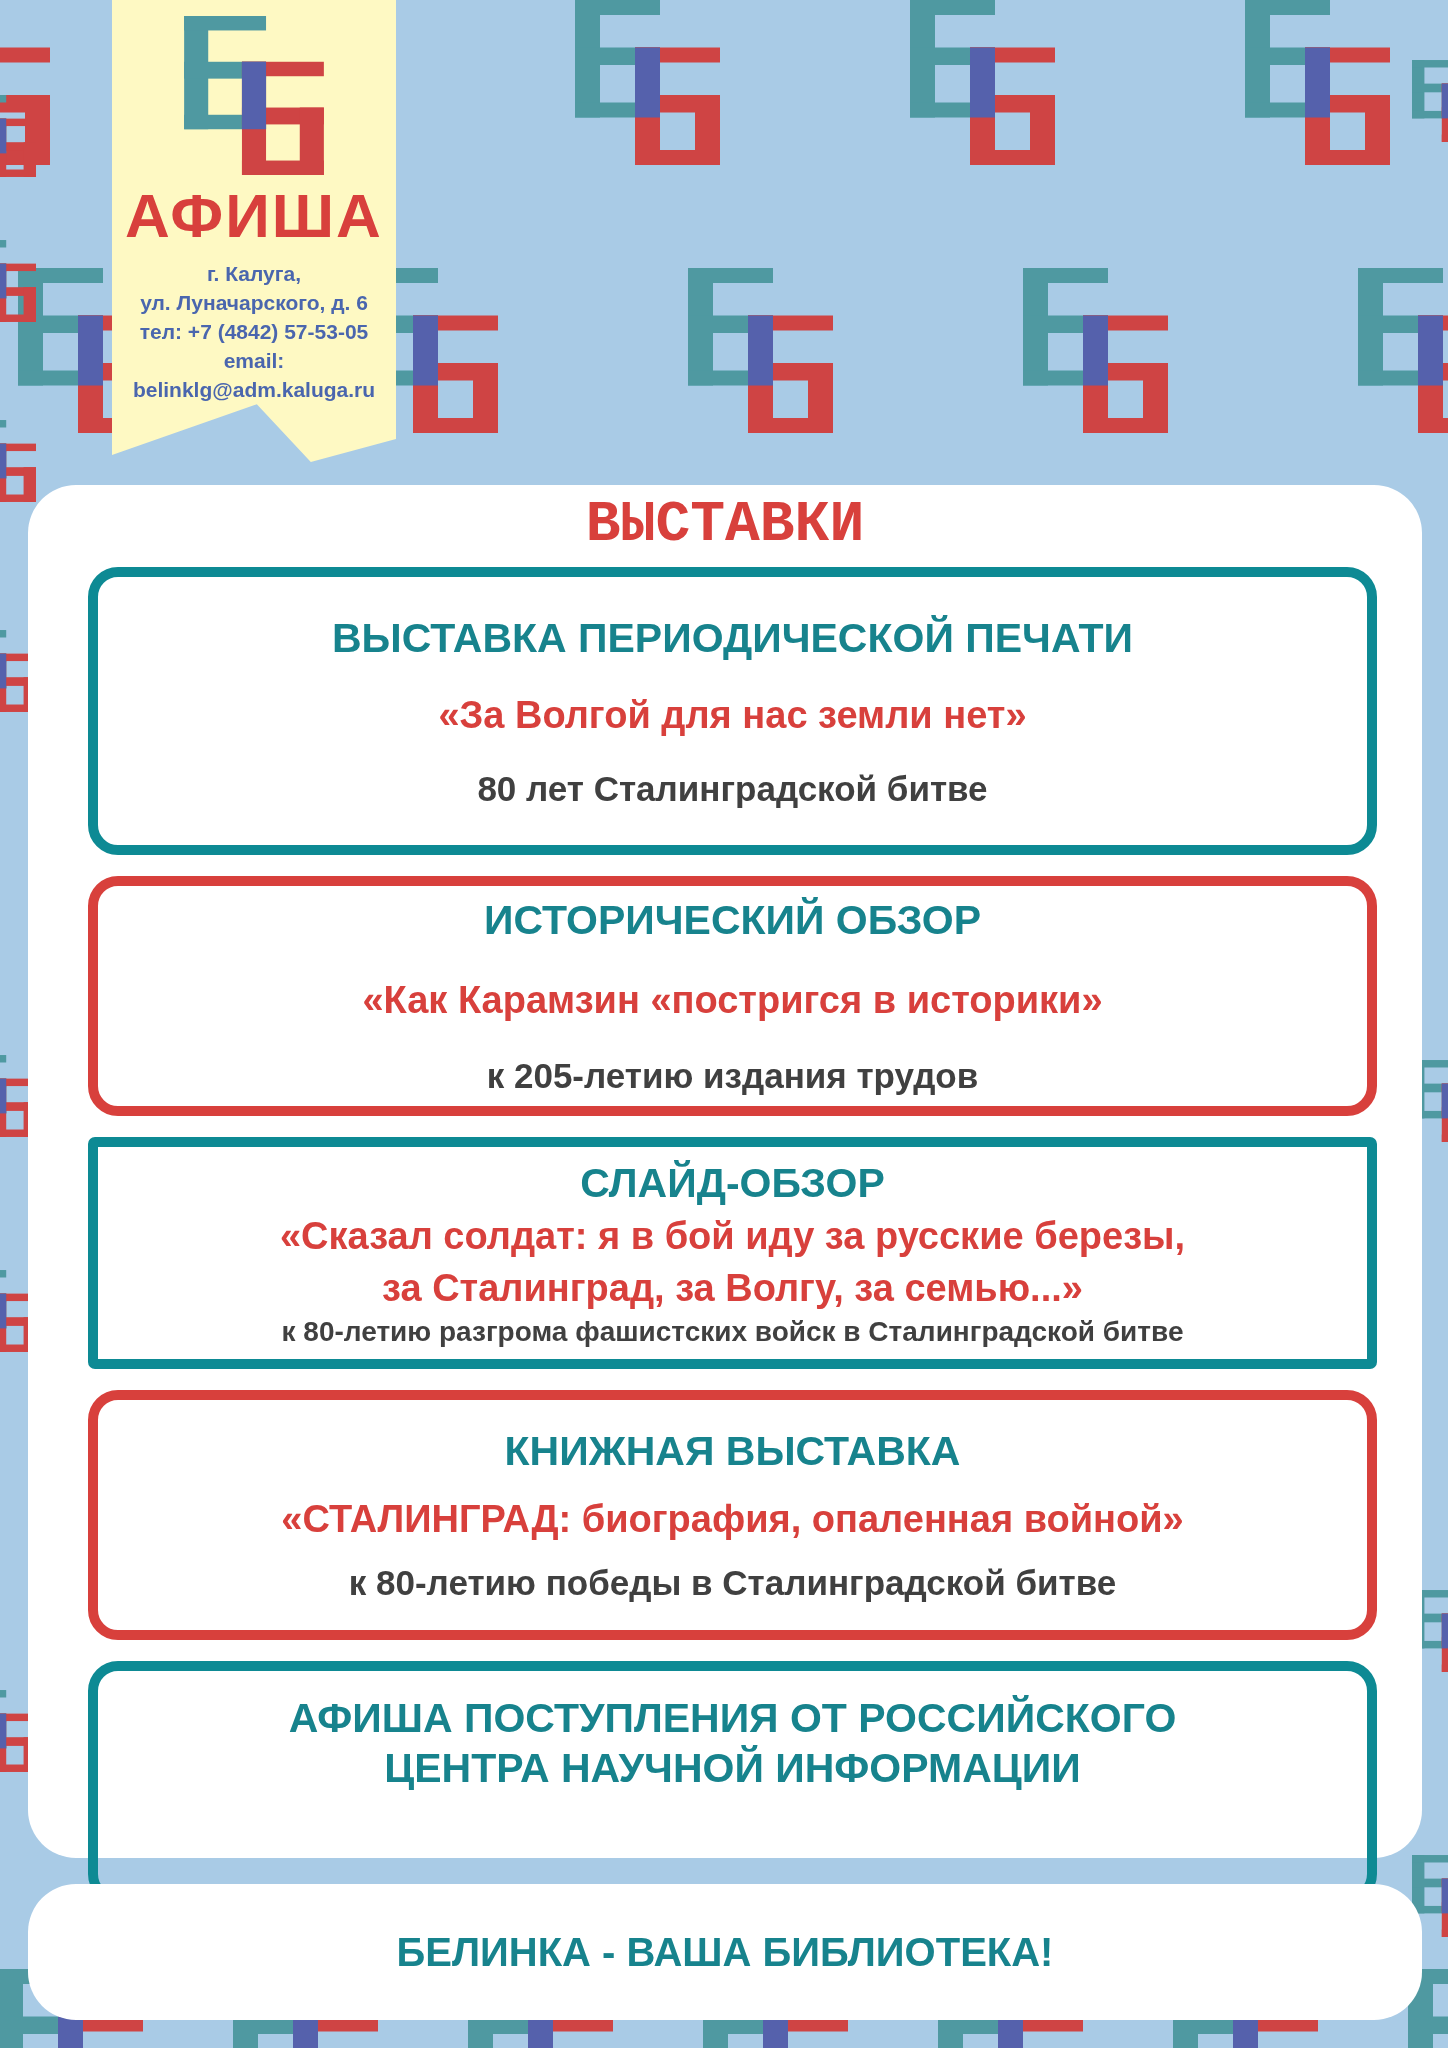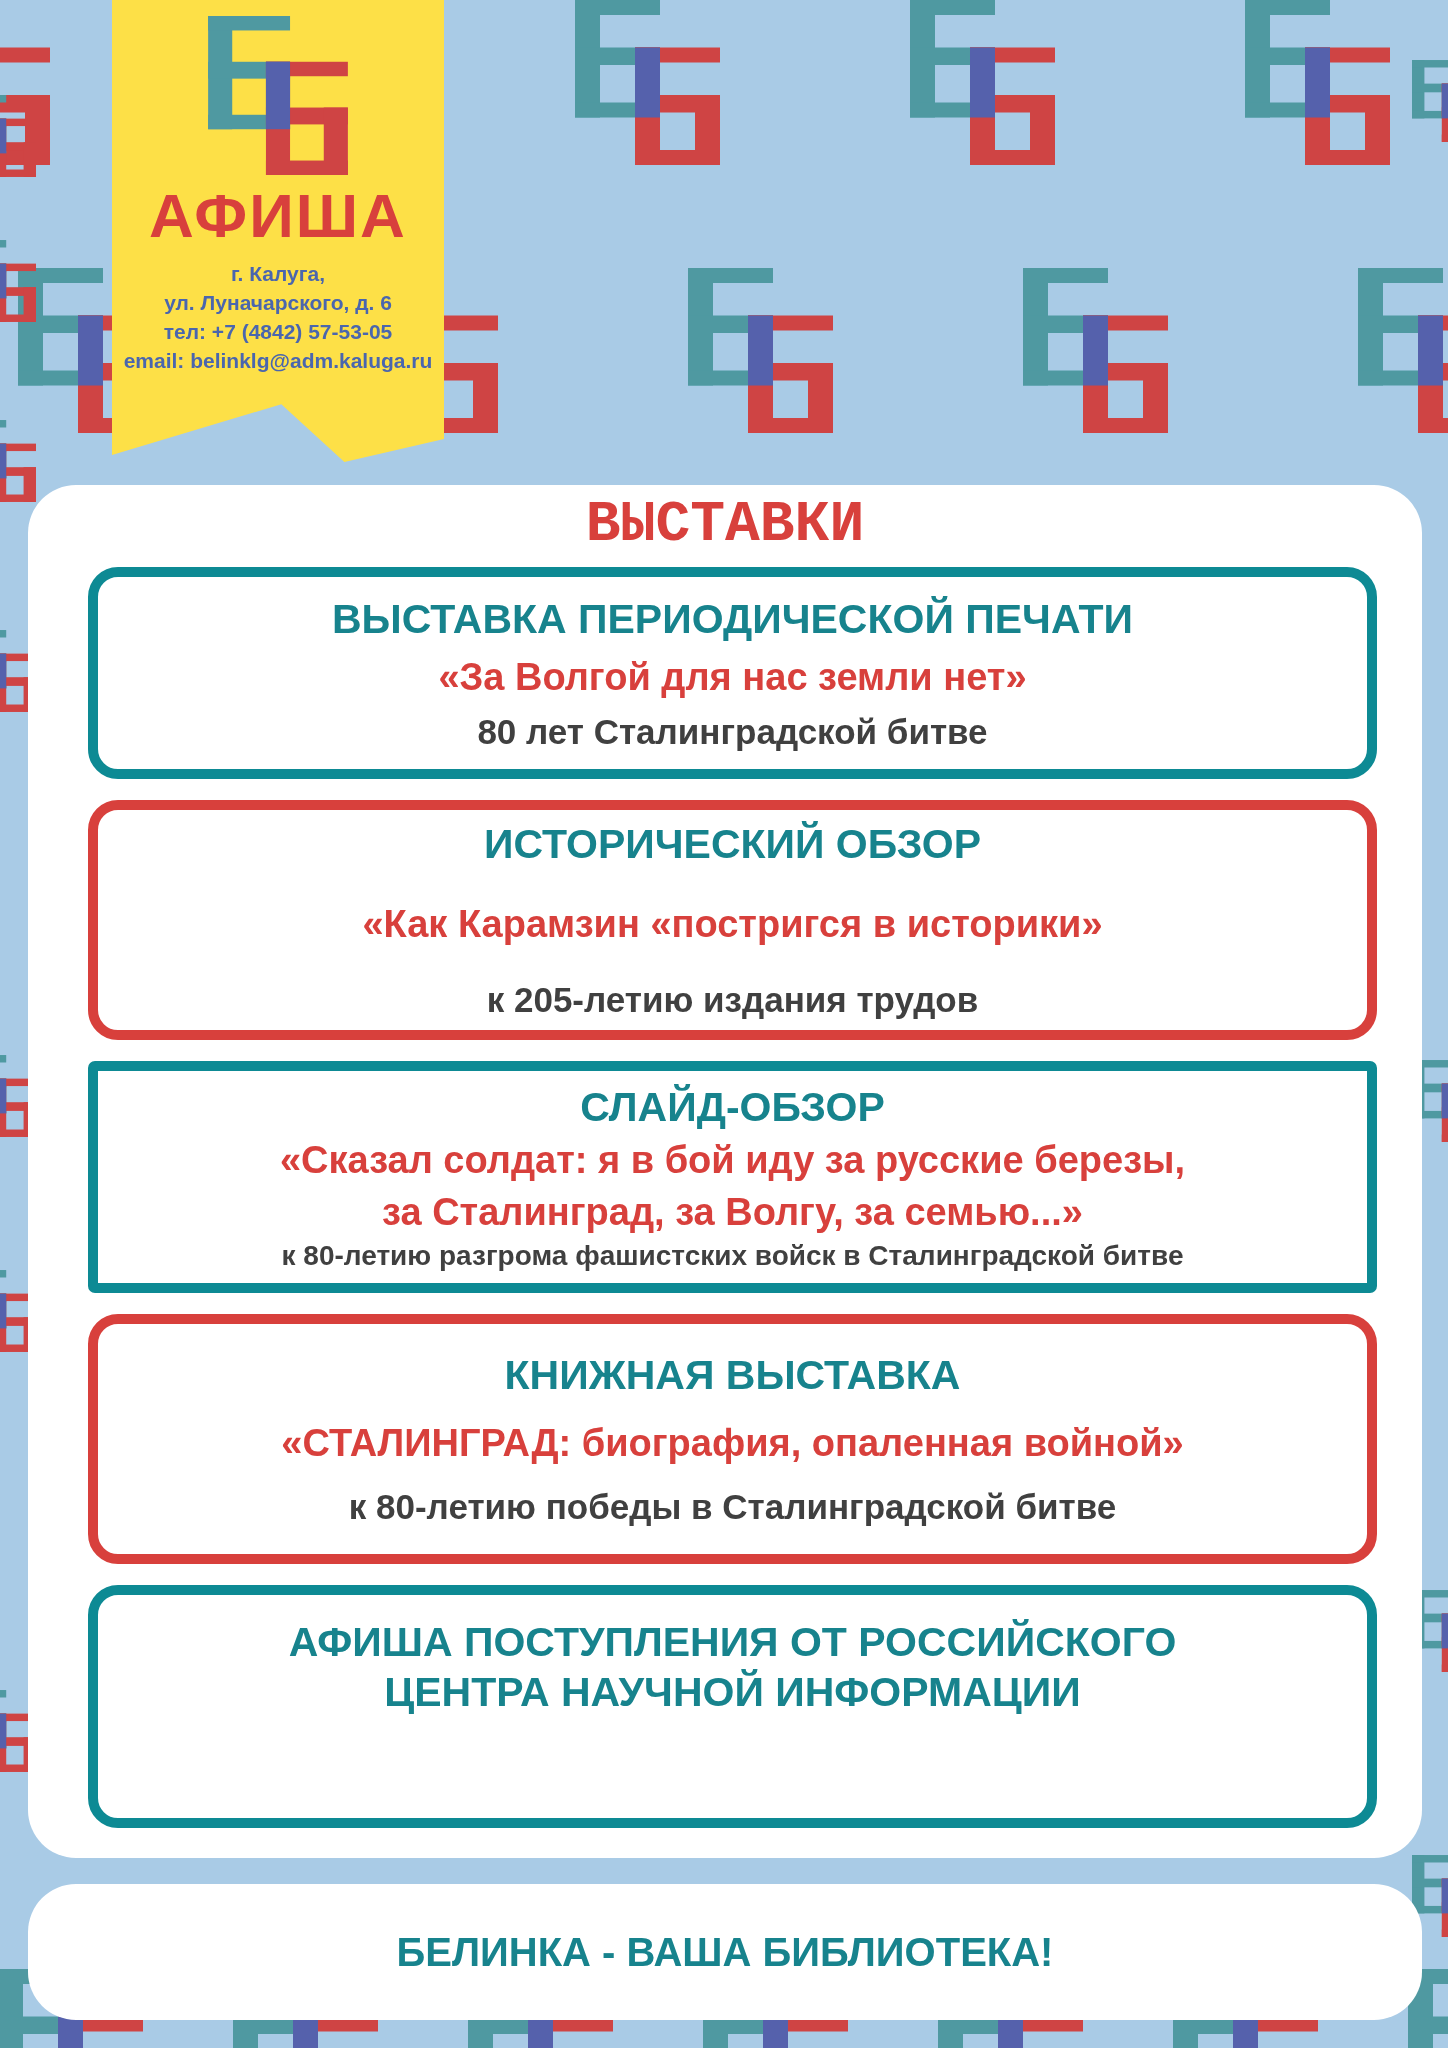--- a/index.html
+++ b/index.html
@@ -2,21 +2,21 @@
 <html><head>
 <meta charset="utf-8">
 <style>
   html,body{margin:0;padding:0;}
   .page{position:relative;width:1448px;height:2048px;overflow:hidden;
         background:#a9cbe6;font-family:"Liberation Sans",sans-serif;font-weight:bold;}
   
   .pattern-layer{position:absolute;inset:0;z-index:0;}
   .motif{position:absolute;}
   
-  .ribbon{position:absolute;left:112px;top:0;width:332px;height:462px;background:#fde047;z-index:3;
+  .ribbon{position:absolute;left:112px;top:0;width:284px;height:462px;background:#fef9c3;z-index:3;
           clip-path:polygon(0 0,100% 0,100% 95%,70% 100%,51% 87.5%,0 98.5%);
           text-align:center;}
   .ribbon .logo{margin-top:16px;display:inline-block;width:140px;height:160px;}
   .ribbon-title{font-size:62px;letter-spacing:2px;color:#d8403c;line-height:66px;margin-top:4px;}
   .address{margin-top:10px;color:#4a66ae;font-size:21px;line-height:29px;}
   
   .date-badge{position:absolute;left:1100px;top:232px;width:316px;height:166px;background:#ffffff;
               border-radius:26px;z-index:3;display:flex;flex-direction:column;justify-content:center;
               align-items:center;color:#4a66ae;font-size:40px;line-height:46px;padding-left:18px;box-sizing:border-box;}
   .date-badge .dash{font-size:38px;line-height:28px;}
@@ -550,21 +550,21 @@
       <div>ул. Луначарского, д. 6</div>
       <div>тел: +7 (4842) 57-53-05</div>
       <div>email: belinklg@adm.kaluga.ru</div>
     </div>
   </div>
 
 
   <div class="main-panel">
     <h1 class="section-title">ВЫСТАВКИ</h1>
     <div class="events" id="event-list">
-        <div class="event-card border-teal" style="height: 212px;">
+        <div class="event-card border-teal" style="height: 288px;">
           <div class="ev-title">ВЫСТАВКА ПЕРИОДИЧЕСКОЙ ПЕЧАТИ</div>
           <div class="ev-line c-red">«За Волгой для нас земли нет»</div>
           <div class="ev-line c-blue">80 лет Сталинградской битве</div>
         </div>
         <div class="event-card border-red" style="height: 240px; gap: 29px;">
           <div class="ev-title">ИСТОРИЧЕСКИЙ ОБЗОР</div>
           <div class="ev-line c-red">«Как Карамзин «постригся в историки»</div>
           <div class="ev-line c-blue">к 205-летию издания трудов</div>
         </div>
         <div class="event-card border-teal" style="height: 232px; border-radius: 7px;">

